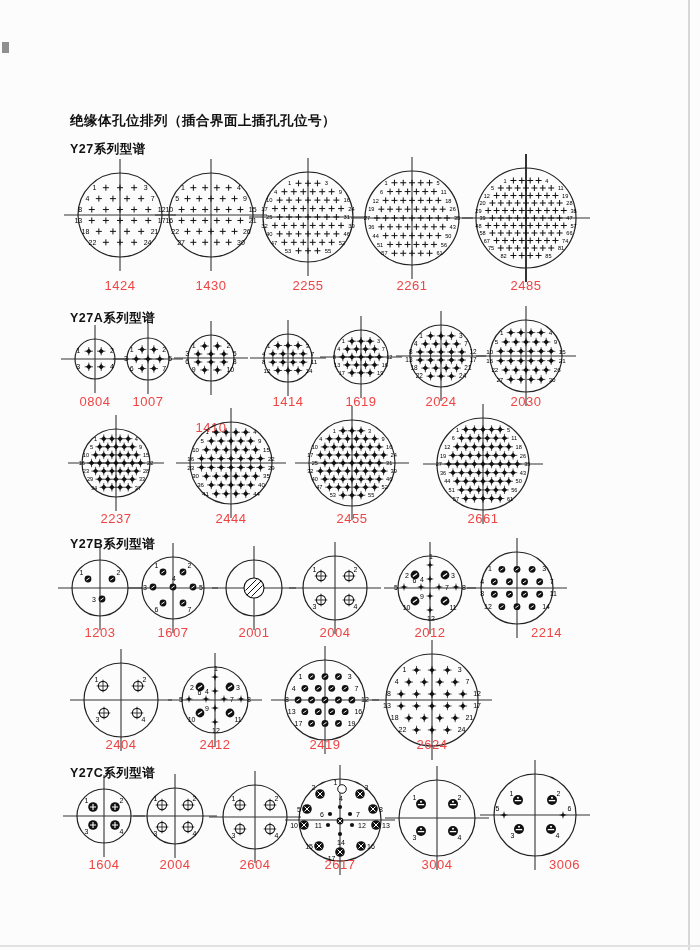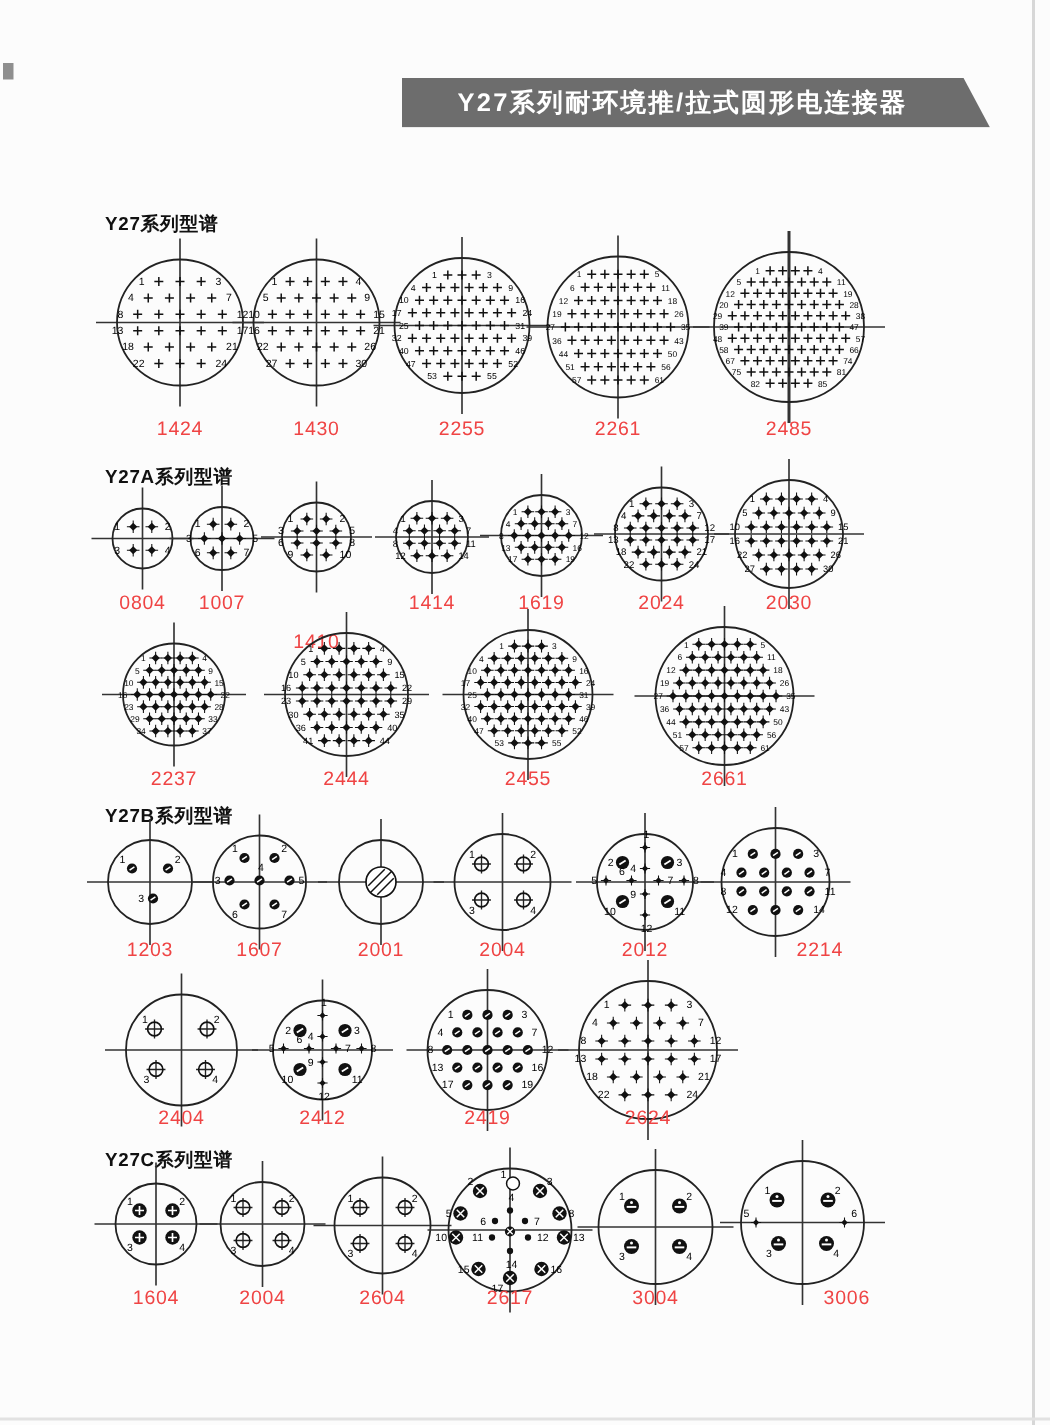--- a/index.html
+++ b/index.html
@@ -15,23 +15,21 @@
   .model-label{position:absolute;width:90px;text-align:center;font-size:13px;letter-spacing:0.5px;color:#ef4444;}
   #edge-right{position:absolute;right:10px;top:0;width:2px;height:100%;background:#d7d7d7;}
   #edge-bottom{position:absolute;left:0;bottom:3px;width:100%;height:2px;background:#e2e2e2;}
   #corner-mark{position:absolute;left:2px;top:42px;width:7px;height:11px;background:#8f8f8f;}
 </style>
 </head>
 <body>
 
 <div id="page">
   <div id="corner-mark"></div>
-  <div id="banner">
-    <span>Y27系列耐环境推/拉式圆形电连接器</span>
-  </div>
+  <h1 id="page-heading">绝缘体孔位排列（插合界面上插孔孔位号）</h1>
   <div id="diagram-area">
       <div class="section-title" style="left: 70px; top: 141px;">Y27系列型谱</div>
       <div class="section-title" style="left: 70px; top: 310px;">Y27A系列型谱</div>
       <div class="section-title" style="left: 70px; top: 536px;">Y27B系列型谱</div>
       <div class="section-title" style="left: 70px; top: 765px;">Y27C系列型谱</div>
       <svg width="120" height="120" viewBox="-60 -60 120 120" class="connector-svg" style="left: 60px; top: 155px;">
         <g>
           <path d="M-56 0H56" stroke="#333333" stroke-width="1.1" fill="none"></path>
           <path d="M0 -56V56" stroke="#333333" stroke-width="1.1" fill="none"></path>
         </g>

